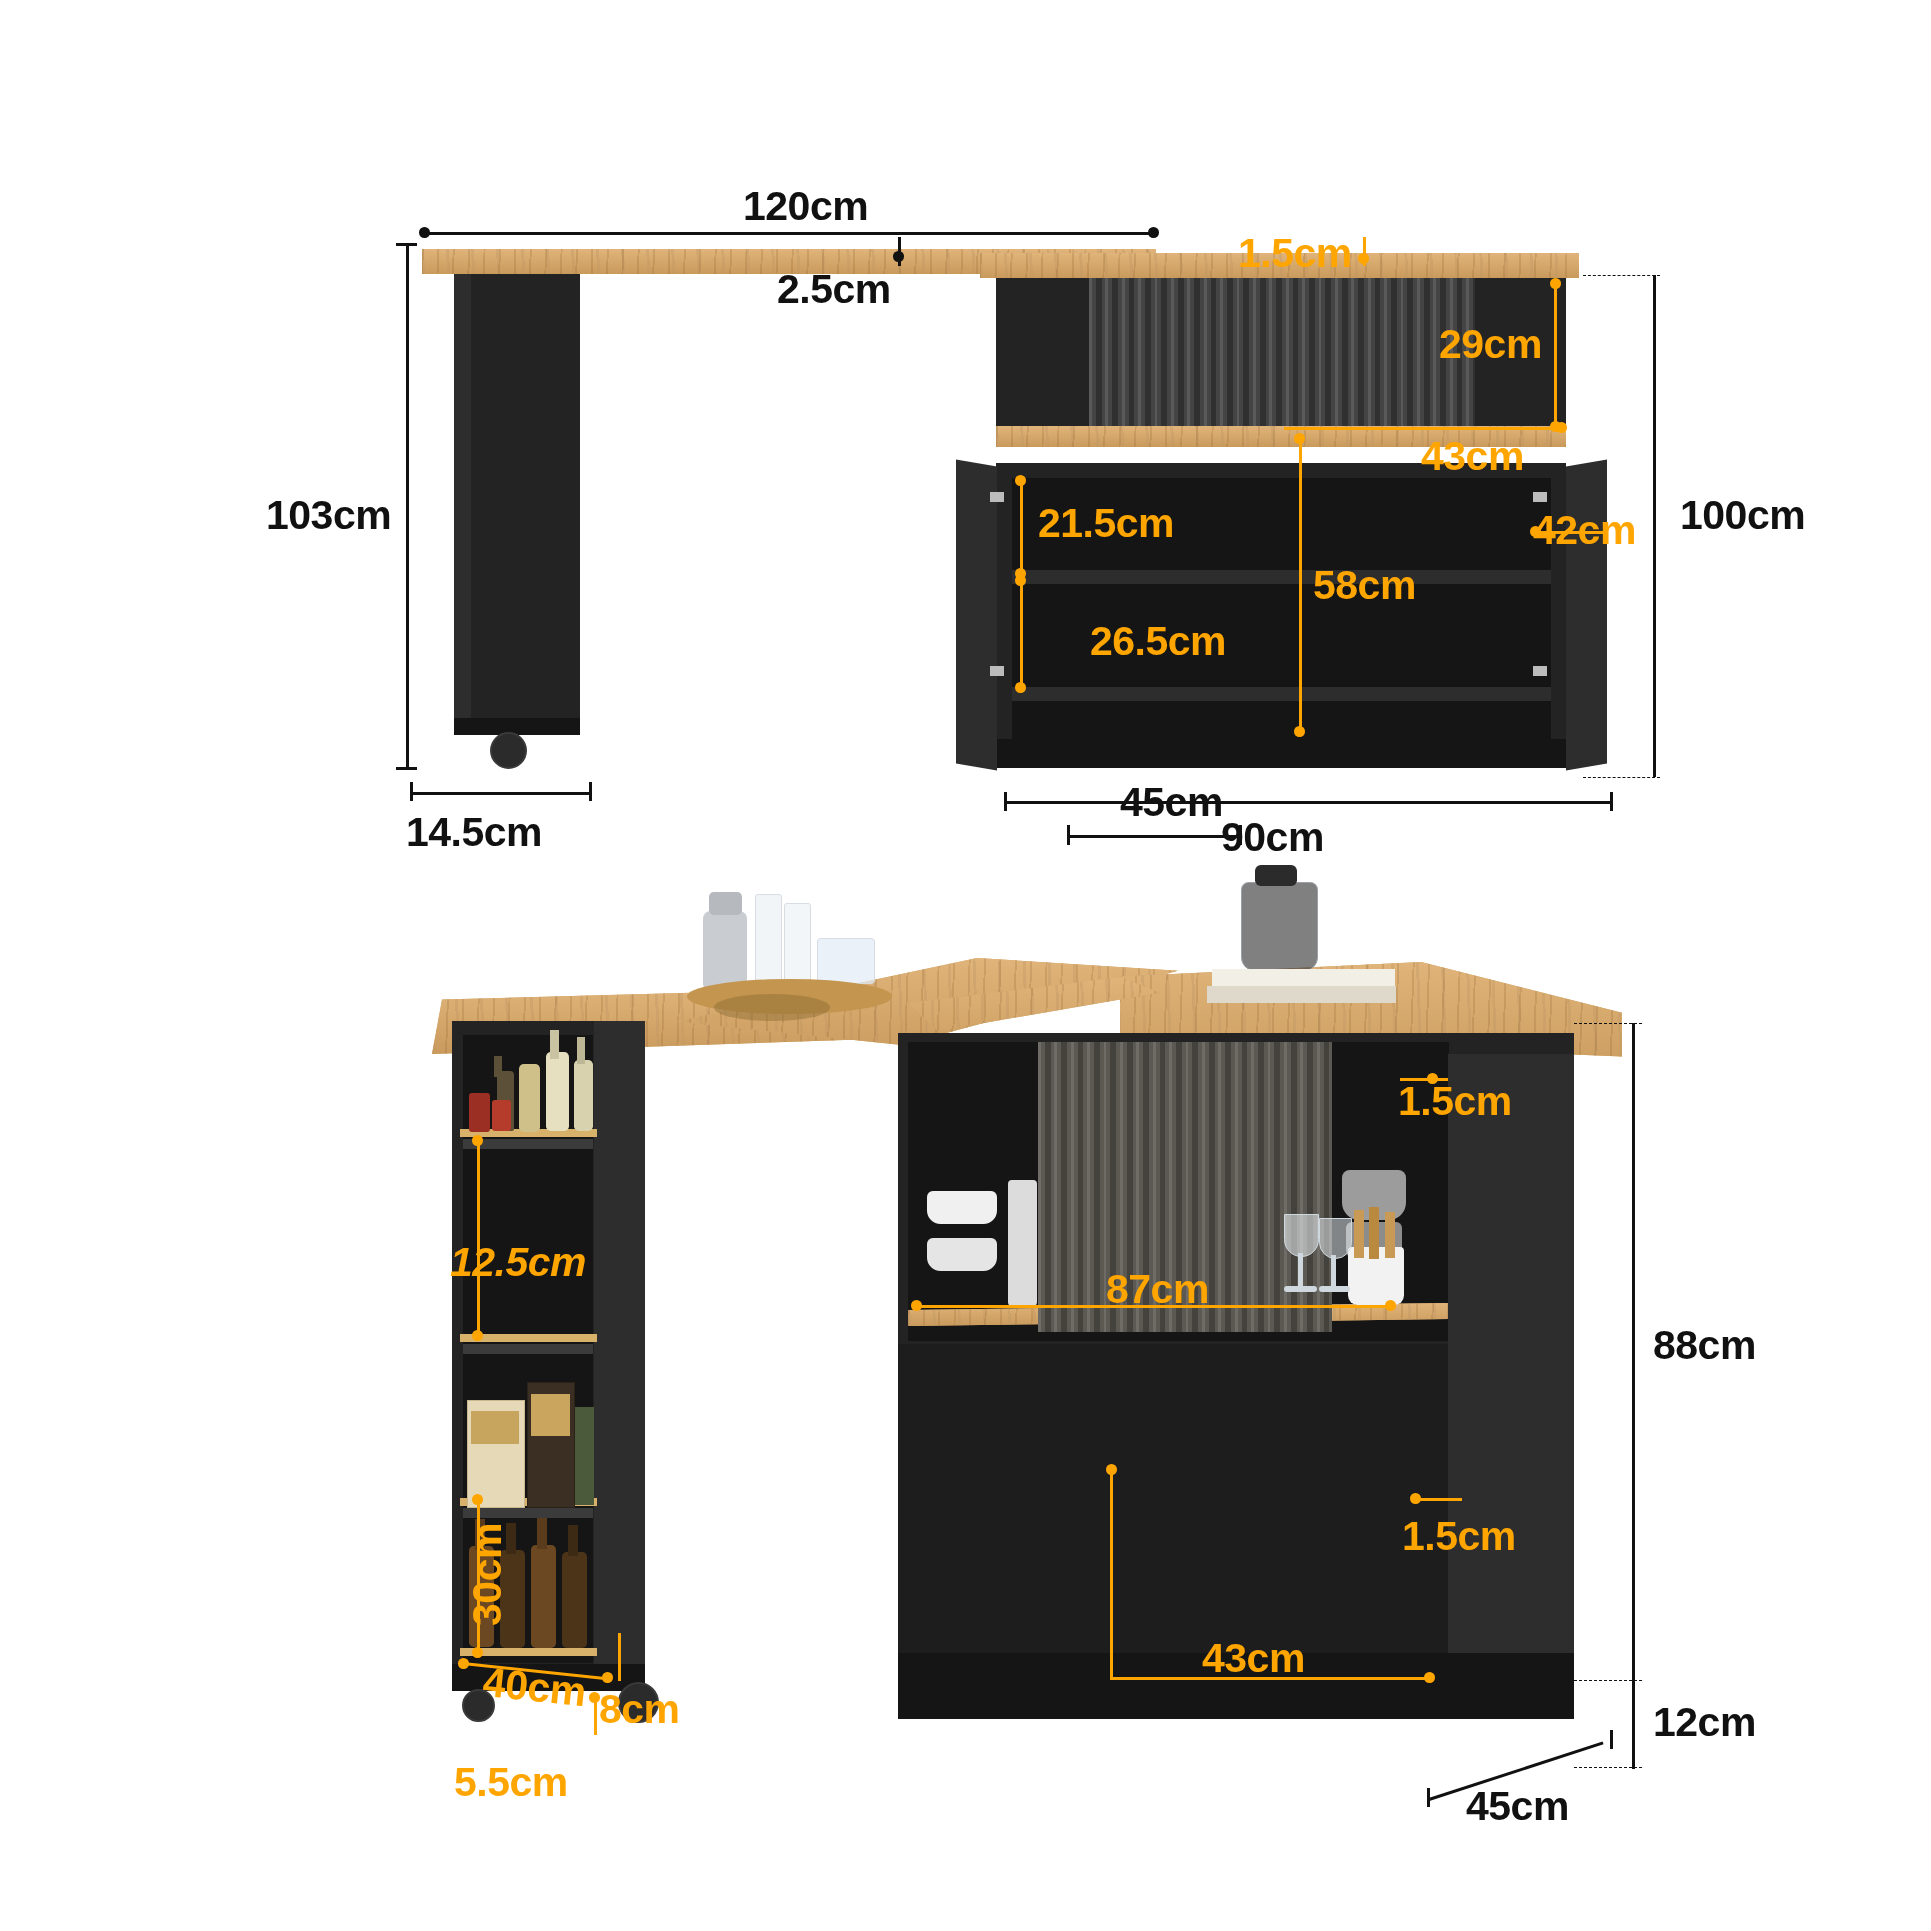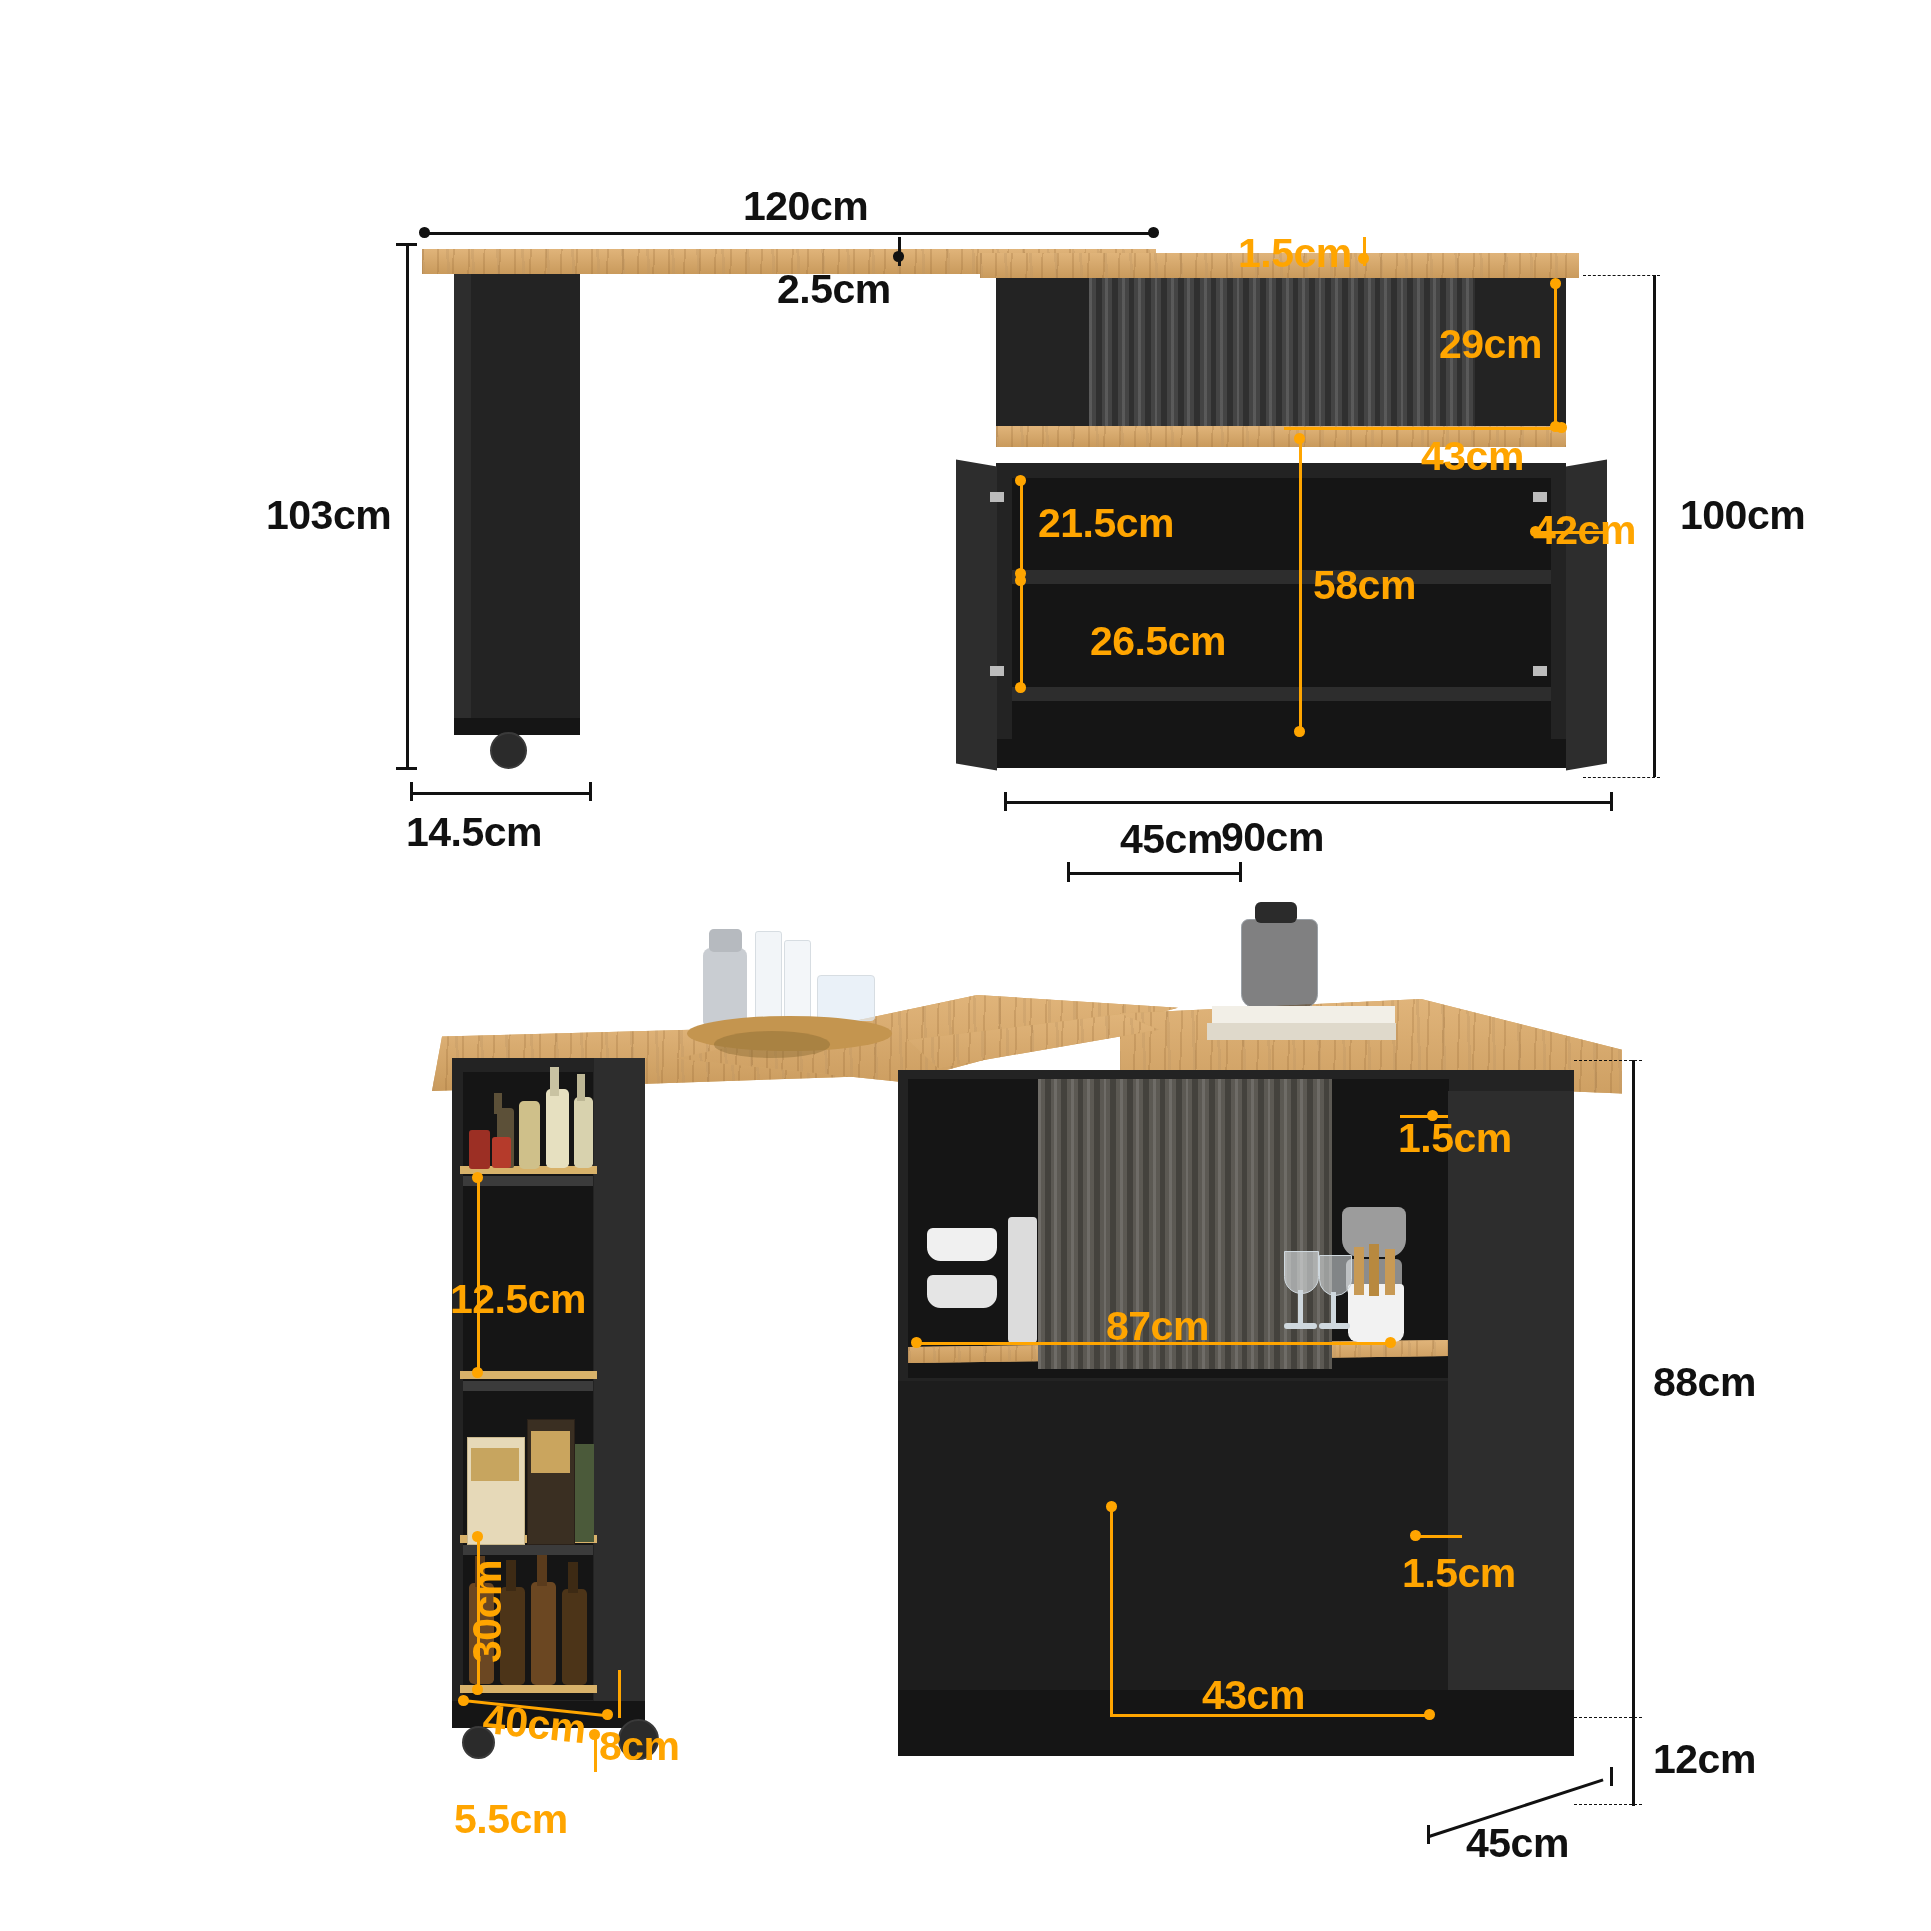--- a/index.html
+++ b/index.html
@@ -173,21 +173,21 @@
     <div class="line dash-h" style="left:1583px;top:275px;width:77px;"></div>
     <div class="line dash-h" style="left:1583px;top:777px;width:77px;"></div>
     <div class="dim black" style="left:1680px;top:492px;">100cm</div>
 
     <div class="line h black" style="left:1004px;top:801px;width:608px;"></div>
     <div class="line v black" style="left:1004px;top:792px;height:19.3px;"></div>
     <div class="line v black" style="left:1610px;top:792px;height:19.3px;"></div>
     <div class="dim black" style="left:1221px;top:814px;">90cm</div>
   </div>
 
-  <div class="abs" style="left:0;top:869px;width:1931px;height:1062px;">
+  <div class="abs" style="left:0;top:832px;width:1931px;height:1062px;">
 
     <div class="abs wood" style="left:432px;top:154px;width:502px;height:68px;clip-path:polygon(2% 20%, 100% 0%, 100% 75%, 0% 100%);"></div>
     <div class="abs wood" style="left:676px;top:126px;width:502px;height:106px;clip-path:polygon(0% 60%, 60% 0%, 100% 12%, 45% 82%);"></div>
 
     <div class="abs wood" style="left:1120px;top:130px;width:502px;height:121px;clip-path:polygon(0% 12%, 60% 0%, 100% 42%, 100% 78%, 0% 62%);"></div>
     <div class="abs wood" style="left:908px;top:145px;width:251px;height:87px;clip-path:polygon(0% 30%, 85% 0%, 100% 18%, 12% 62%);"></div>
 
     <div class="abs dark" style="left:452px;top:189px;width:193px;height:657px;"></div>
     <div class="abs darker" style="left:463px;top:203px;width:130px;height:628px;"></div>
     <div class="abs mid" style="left:594px;top:189px;width:51px;height:657px;"></div>
@@ -285,21 +285,21 @@
     <div class="line h black" style="left:1050px;top:7.7px;width:0;"></div>
 
     <div class="line h black" style="left:1067px;top:2.9px;width:174px;"></div>
     <div class="line v black" style="left:1067px;top:-6.8px;height:19.3px;"></div>
     <div class="line v black" style="left:1239px;top:-6.8px;height:19.3px;"></div>
     <div class="dim black" style="left:1120px;top:-53px;">45cm</div>
 
     <div class="line v" style="left:477px;top:307px;height:195px;"></div>
     <div class="dot" style="left:472px;top:303px;"></div>
     <div class="dot" style="left:472px;top:498px;"></div>
-    <div class="dim" style="left:450px;top:407px;">12.5cm</div>
+    <div class="dim" style="left:450px;top:407px;font-style:italic;">12.5cm</div>
 
     <div class="line v" style="left:477px;top:666px;height:154px;"></div>
     <div class="dot" style="left:472px;top:662px;"></div>
     <div class="dot" style="left:472px;top:815px;"></div>
     <div class="dim vert" style="left:436px;top:719px;transform:rotate(-90deg);">30cm</div>
 
     <div class="line h" style="left:463px;top:830px;width:145px;transform:rotate(6deg);transform-origin:left center;"></div>
     <div class="dot" style="left:458px;top:826px;"></div>
     <div class="dot" style="left:602px;top:840px;"></div>
     <div class="dim" style="left:483px;top:832px;transform:rotate(6deg);">40cm</div>

